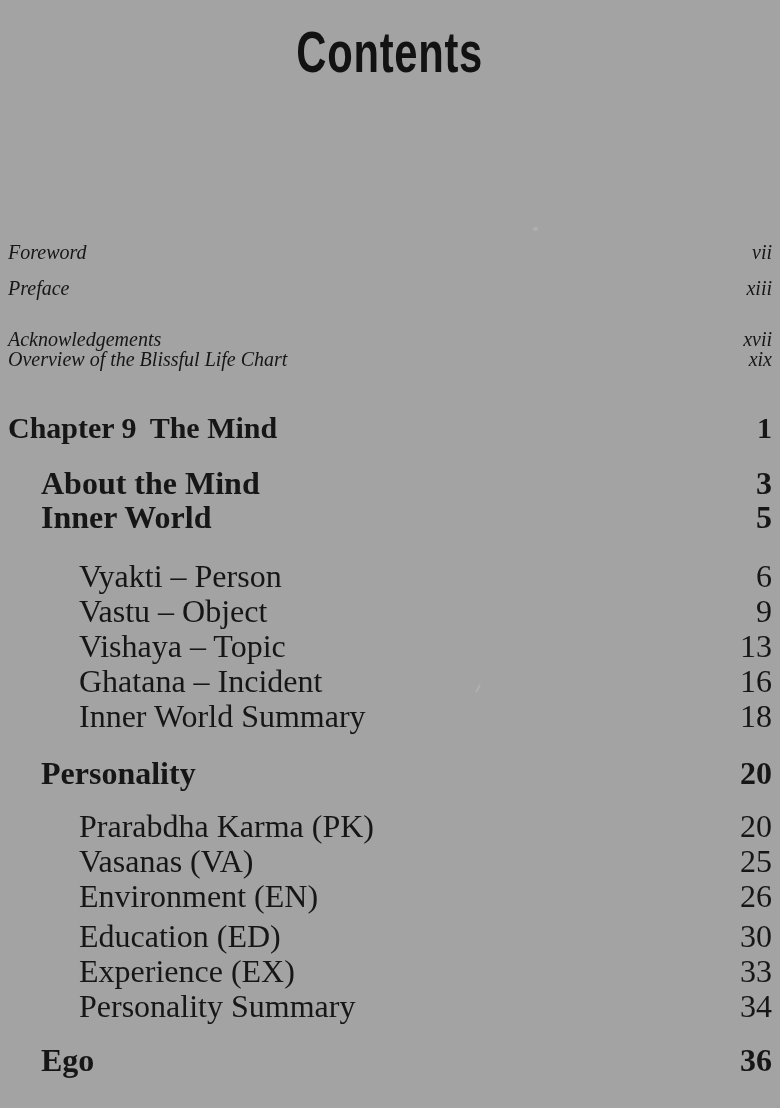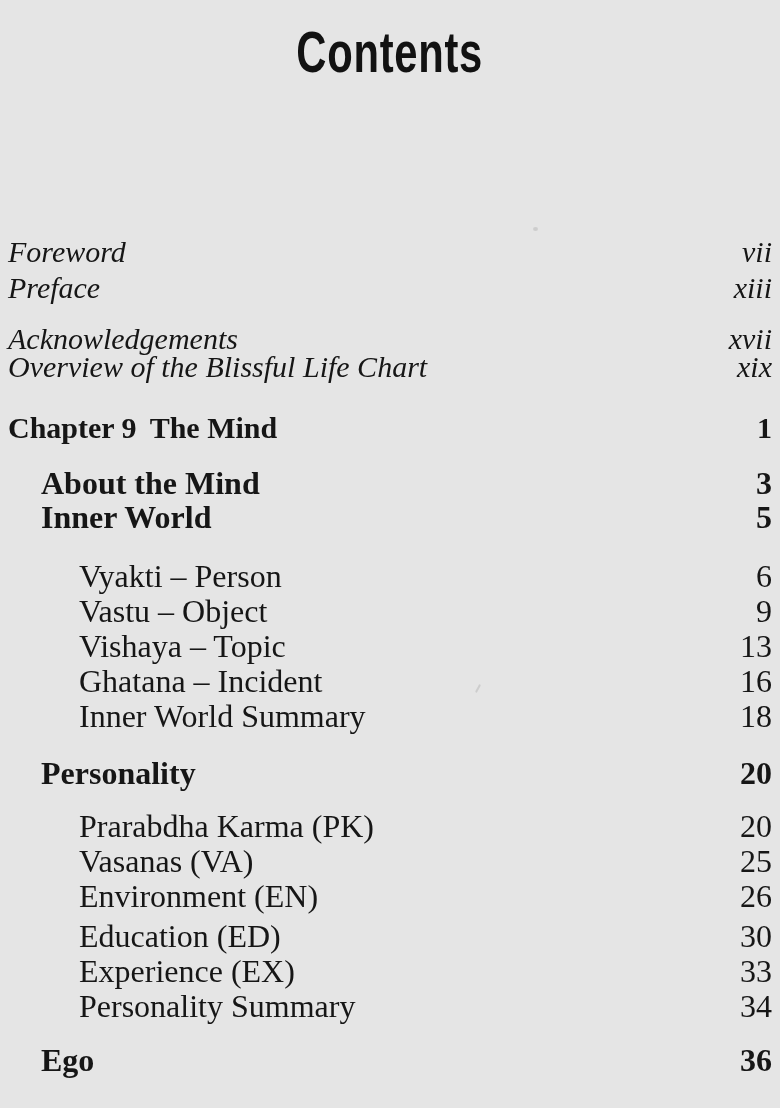--- a/index.html
+++ b/index.html
@@ -4,21 +4,21 @@
 <style>
   html, body {
     margin: 0;
     padding: 0;
     background: #ffffff;
   }
   .page {
     position: relative;
     width: 780px;
     height: 1108px;
-    background: #e5e5e5;
+    background: #a3a3a3;
     color: #161616;
     overflow: hidden;
     font-family: "Liberation Serif", serif;
   }
   .title {
     position: absolute;
     top: 18px;
     left: 0;
     width: 100%;
     text-align: center;
@@ -42,21 +42,21 @@
     display: flex;
     justify-content: space-between;
     align-items: baseline;
     font-size: 32px;
     line-height: 34px;
     white-space: nowrap;
   }
   .row .label { text-align: left; }
   .row .pagenum { text-align: right; }
   
-  .row.fm { font-style: italic; font-size: 30px; }
+  .row.fm { font-style: italic; font-size: 20px; }
   
   .row.ch { font-weight: bold; font-size: 30px; line-height: 38px; }
   .row.ch .chapter-title { margin-left: 13px; }
   
   .row.l1 { left: 41px; font-weight: bold; }
   
   .row.l2 { left: 79px; }
   .artifact {
     position: absolute;
     background: #b9b9b9;
@@ -84,21 +84,21 @@
     <span class="pagenum">vii</span>
   </div>
   <div class="row fm" style="top:271px">
     <span class="label">Preface</span>
     <span class="pagenum">xiii</span>
   </div>
   <div class="row fm" style="top:322px">
     <span class="label">Acknowledgements</span>
     <span class="pagenum">xvii</span>
   </div>
-  <div class="row fm" style="top:350px">
+  <div class="row fm" style="top:342px">
     <span class="label">Overview of the Blissful Life Chart</span>
     <span class="pagenum">xix</span>
   </div>
 
   <div class="row ch" style="top:409px">
     <span class="label"><span class="chapter-num">Chapter 9</span><span class="chapter-title">The Mind</span></span>
     <span class="pagenum">1</span>
   </div>
 
   <div class="row l1" style="top:466px">

